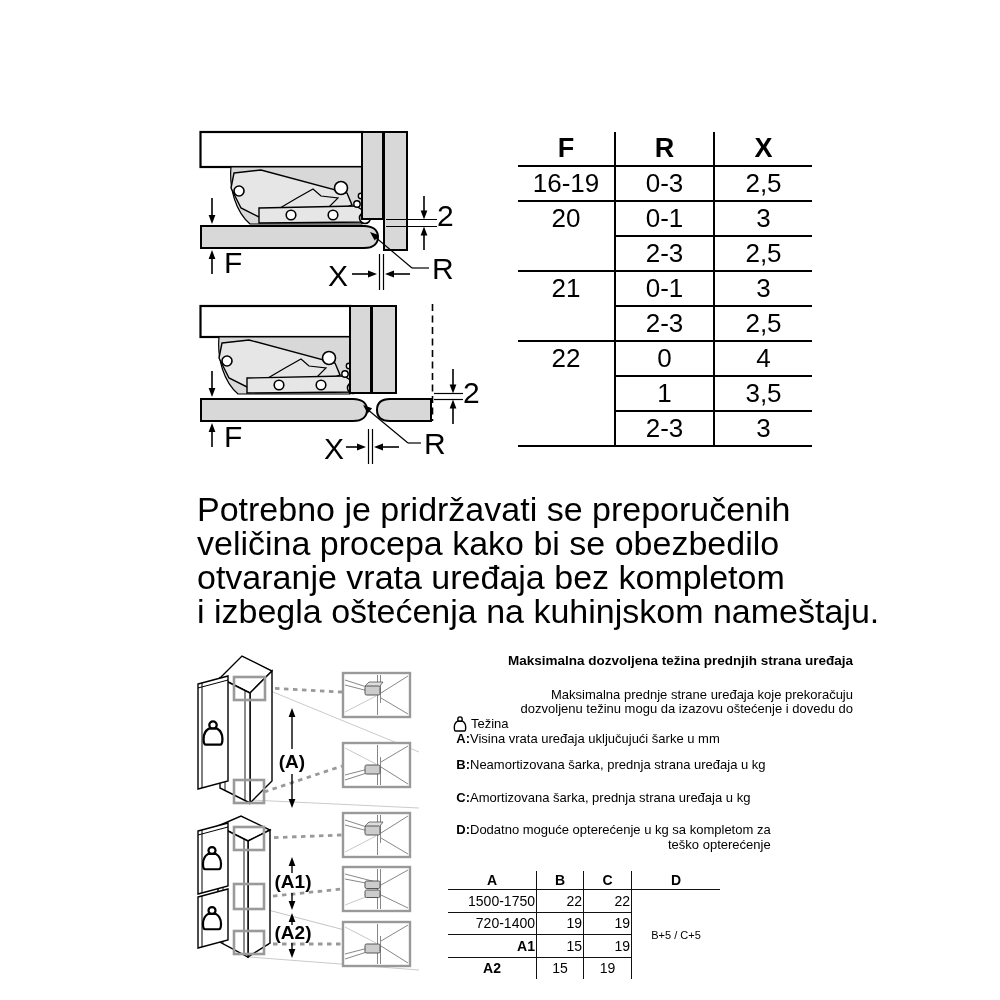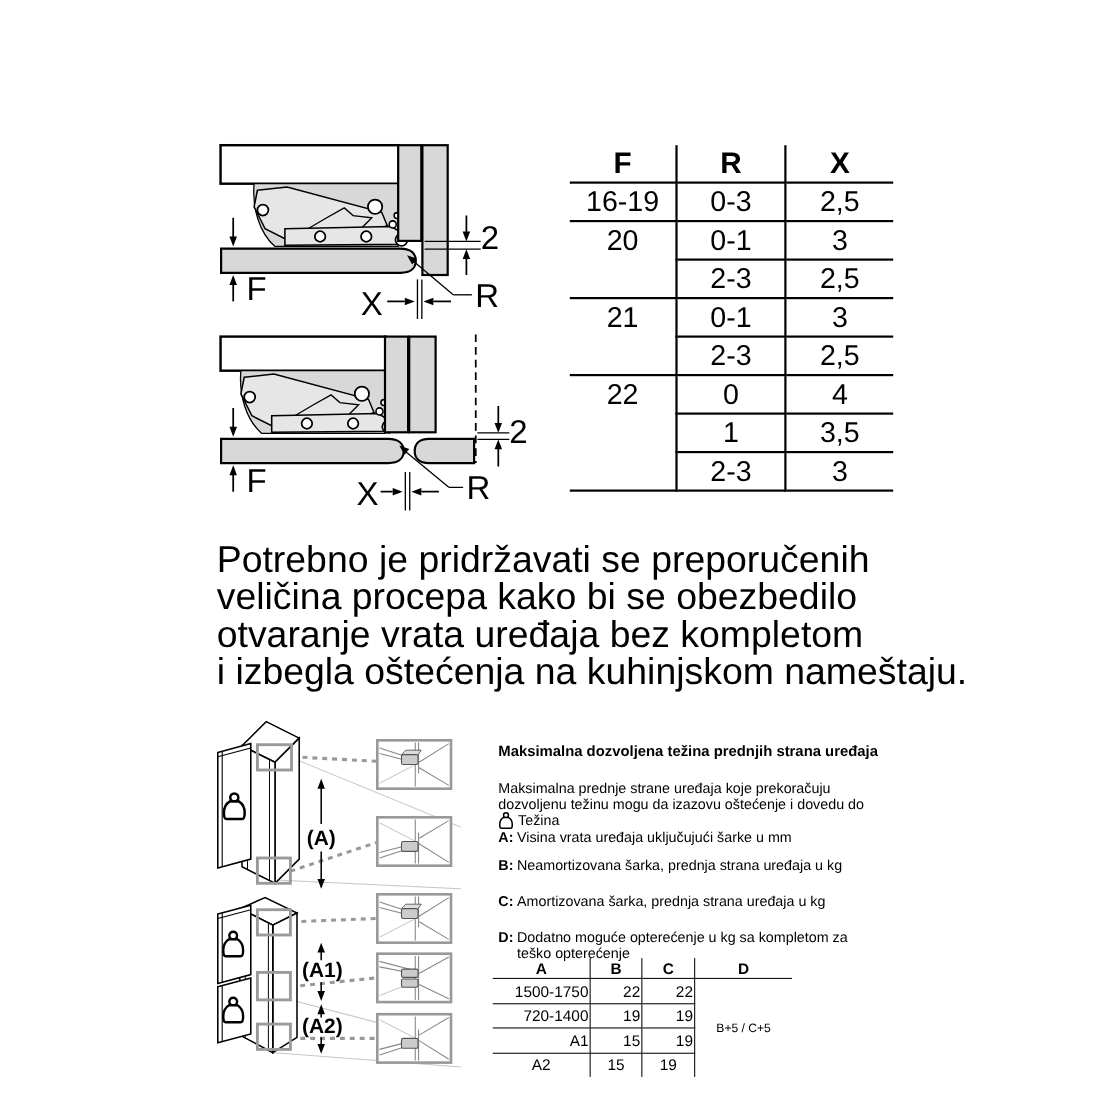--- a/index.html
+++ b/index.html
@@ -11,34 +11,34 @@
   .note-block{left:197px;top:492px;font-size:34px;line-height:34px;}
   
   .frx{left:518px;top:132px;border-collapse:collapse;table-layout:fixed;width:284px;
        font-size:26px;text-align:center;}
   .frx th{font-size:27px;font-weight:bold;height:31px;}
   .frx td{height:31px;}
   .frx .vr{border-right:2px solid #000;}
   .frx .bb{border-bottom:2px solid #000;}
   .frx td[rowspan]{vertical-align:top;padding-top:1px;}
   
-  .weight-text{left:453px;top:676px;width:400px;font-size:13px;line-height:14.5px;}
+  .weight-text{left:453px;top:654px;width:400px;font-size:13px;line-height:14.5px;text-align:right;}
   .wt-heading{font-size:13.5px;font-weight:bold;margin-bottom:19px;}
   .wt-row{display:flex;align-items:flex-start;}
   .wt-key{font-weight:bold;width:17px;flex:0 0 17px;}
   .wt-weight-icon{width:14px;height:16px;margin:-1px 4px 0 0;flex:0 0 14px;}
   .m12{margin-top:12px;} .m18{margin-top:18px;}
   
   .abcd{left:448px;top:871px;border-collapse:collapse;table-layout:fixed;width:261px;
         font-size:14px;text-align:center;}
   .abcd th{font-weight:bold;height:15px;border-bottom:1.5px solid #111;}
   .abcd td{height:19.5px;}
   .abcd .vr{border-right:1.5px solid #111;}
   .abcd .bb{border-bottom:1.5px solid #111;text-align:right;}
-  .abcd .bold{font-weight:normal;}
+  .abcd .bold{font-weight:bold;}
   .abcd .dcell{vertical-align:middle;font-size:11px;}
   svg{display:block;}
   svg text{font-family:"Liberation Sans",sans-serif;fill:#000;}
   .dimlabel{font-size:30px;}
   .alabel{font-size:19px;font-weight:bold;}
 </style>
 </head>
 <body>
 
 <div class="page">

